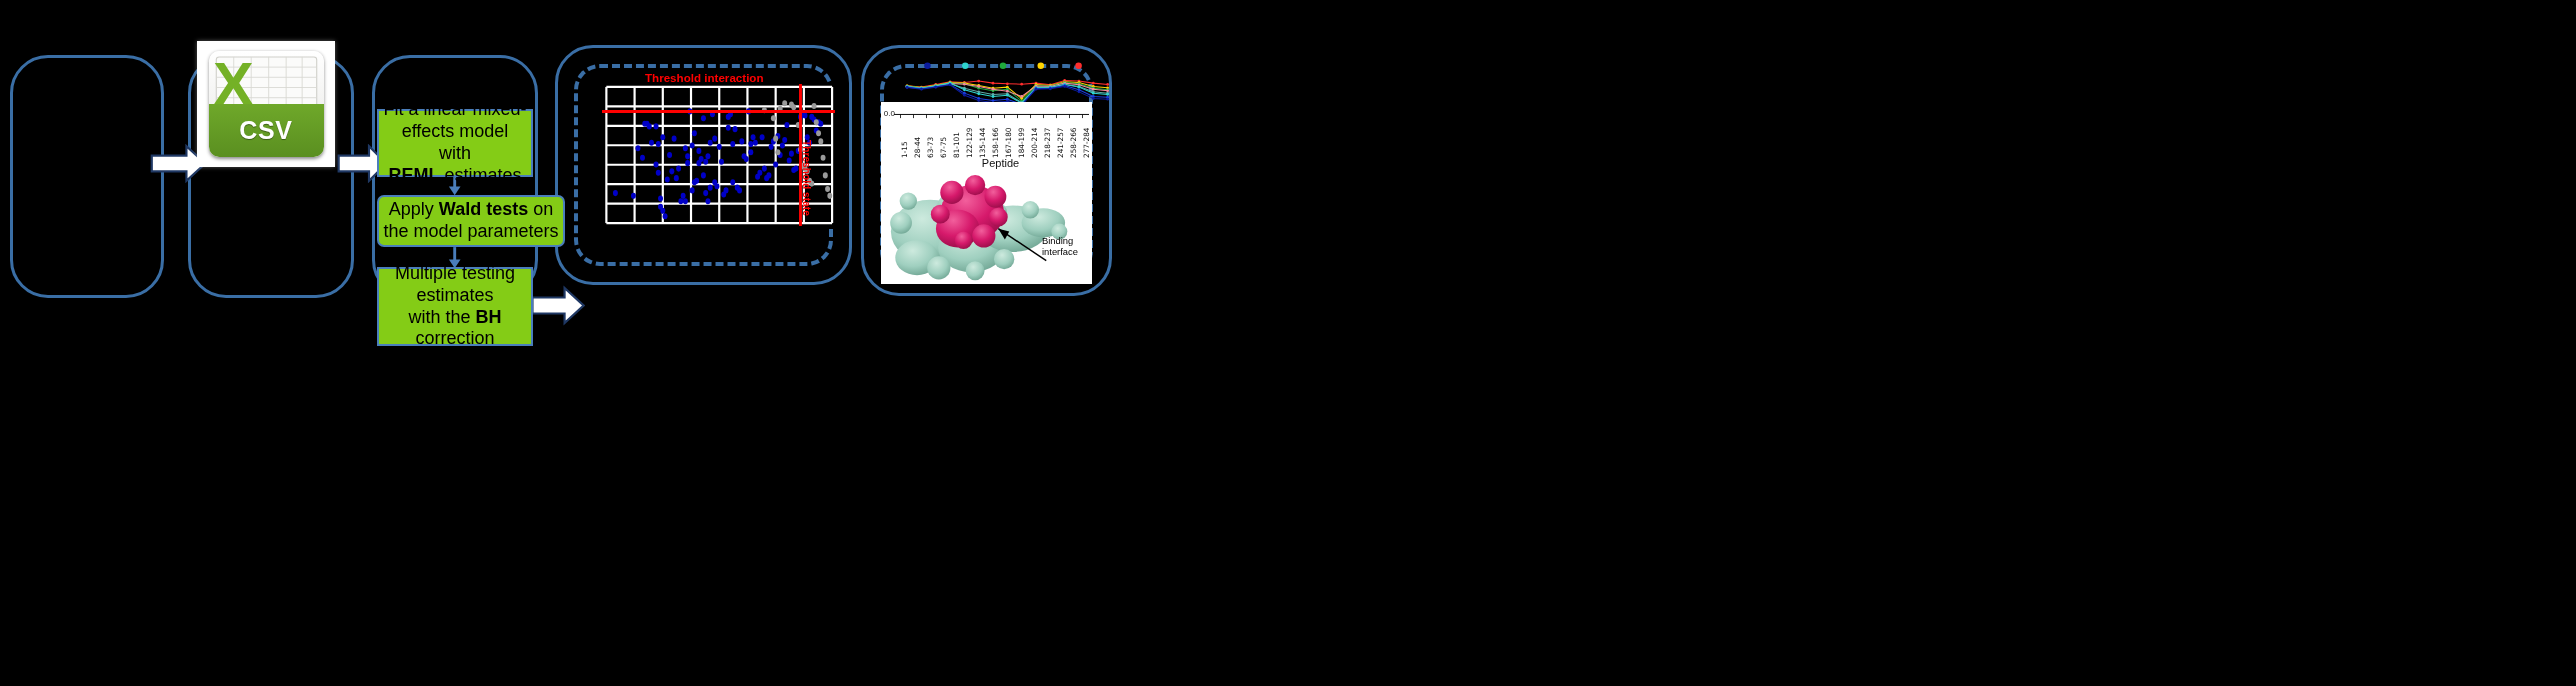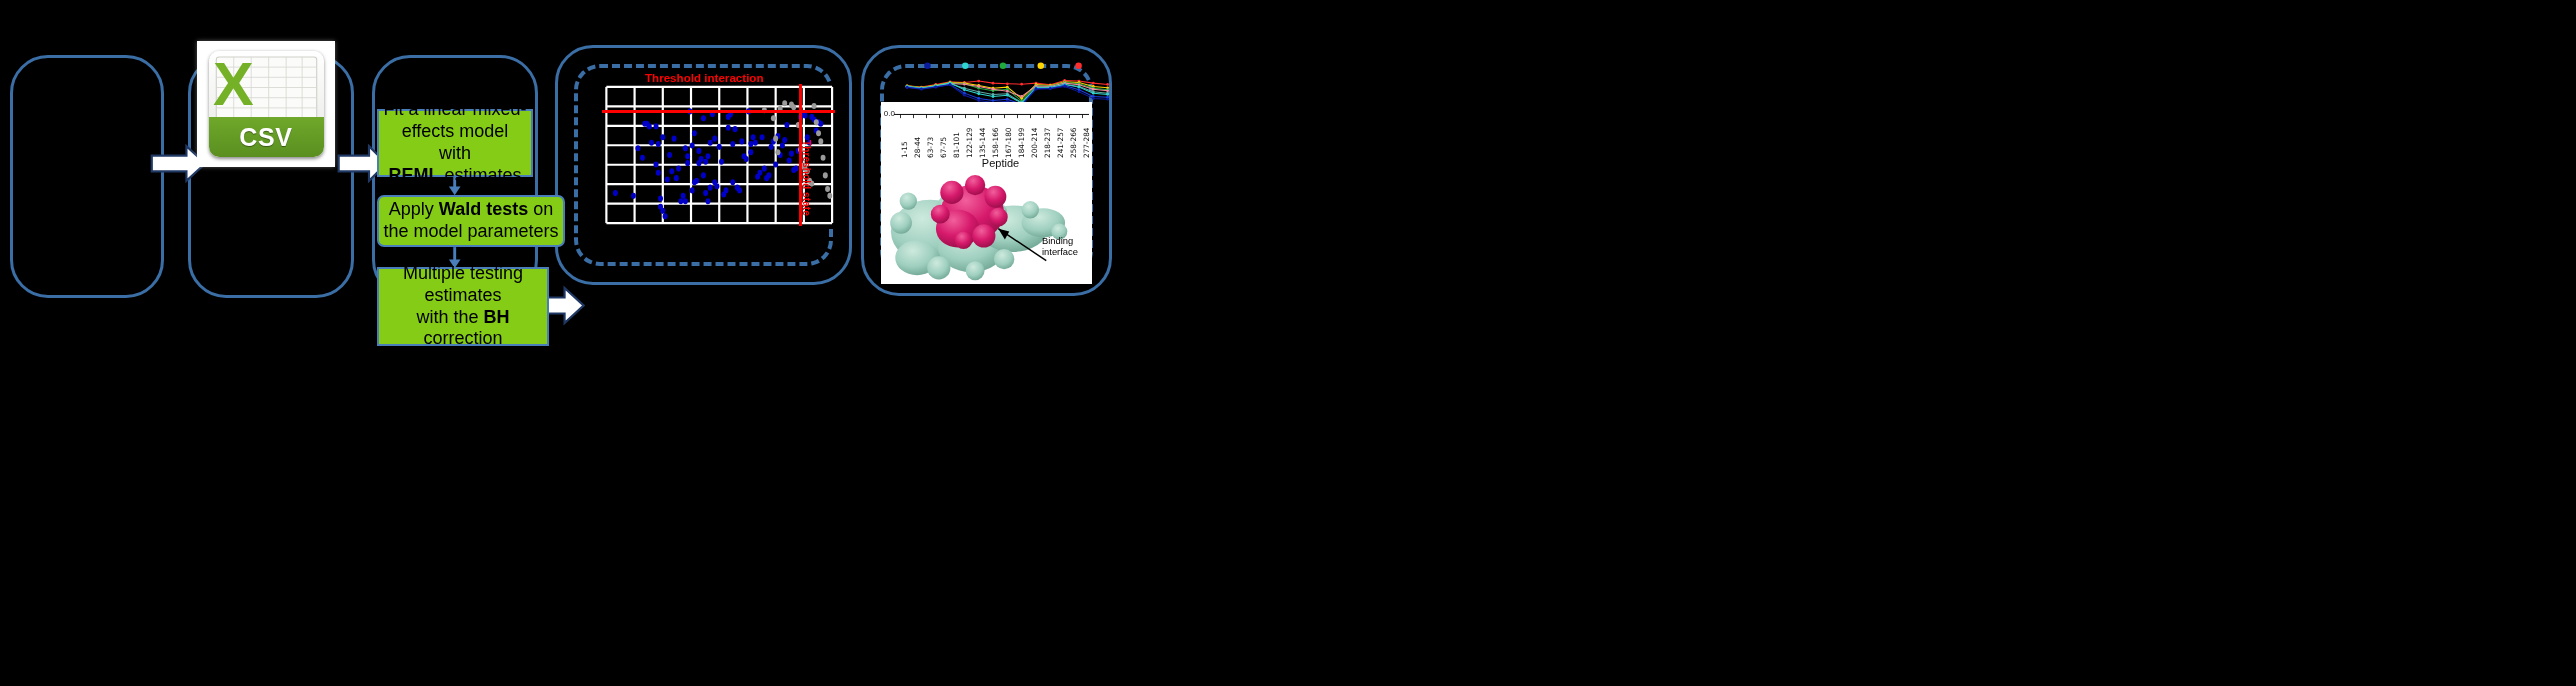--- a/index.html
+++ b/index.html
@@ -36,38 +36,38 @@
     background:linear-gradient(#ffffff,#f0f0ee 60%);
     box-shadow:0 1.5px 3.6px rgba(0,0,0,.45);
   }
   #csv-grid{position:absolute;left:0;top:0;right:0;height:73px;}
   #csv-grid svg{display:block;}
   #csv-x{
     position:absolute;left:4.4px;top:2.9px;font-size:61px;line-height:61px;
     font-weight:700;color:#74b126;font-family:"Liberation Sans",sans-serif;
   }
   #csv-band{
-    position:absolute;left:0;right:0;bottom:0;height:40px;
+    position:absolute;left:0;right:0;bottom:0;height:53px;
     background:linear-gradient(#6fa82a,#5a8f20);
     display:flex;align-items:center;justify-content:center;margin-top:8px;
   }
   #csv-band span{
     color:#fff;font-size:25px;font-weight:700;letter-spacing:0.7px;
     text-shadow:0 0.7px 0.7px rgba(0,0,0,.4);
   }
 
   
   .pbox{
     position:absolute;box-sizing:border-box;background:#84cc16;border:2.2px solid #4a7ebb;
     color:#000;text-align:center;display:flex;align-items:center;justify-content:center;
     font-size:18px;line-height:1.22;padding:2.9px 4.4px;
   }
   #pbox-1{left:377px;top:109px;width:156px;height:68px;}
   #pbox-2{left:377px;top:195px;width:188px;height:52px;border-radius:7px;}
-  #pbox-3{left:377px;top:267px;width:172px;height:79px;}
+  #pbox-3{left:377px;top:267px;width:156px;height:79px;}
   .pbox b{font-weight:700;}
   .vconn{position:absolute;background:transparent;}
   .vconn svg{display:block;}
 
   
   #scatter-wrap{position:absolute;left:602px;top:84px;width:233px;height:142px;}
   #scatter-title{
     position:absolute;left:645px;top:71px;width:145px;
     color:#ff0000;font-size:11.6px;font-weight:700;
   }

